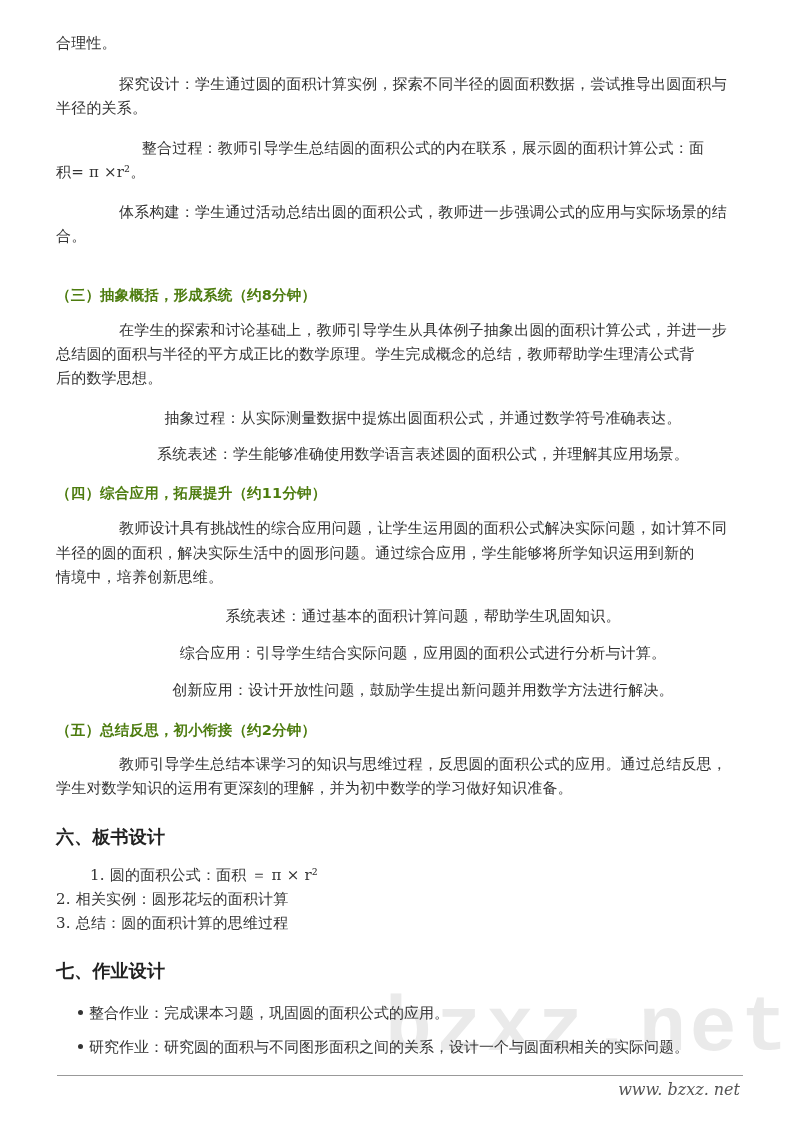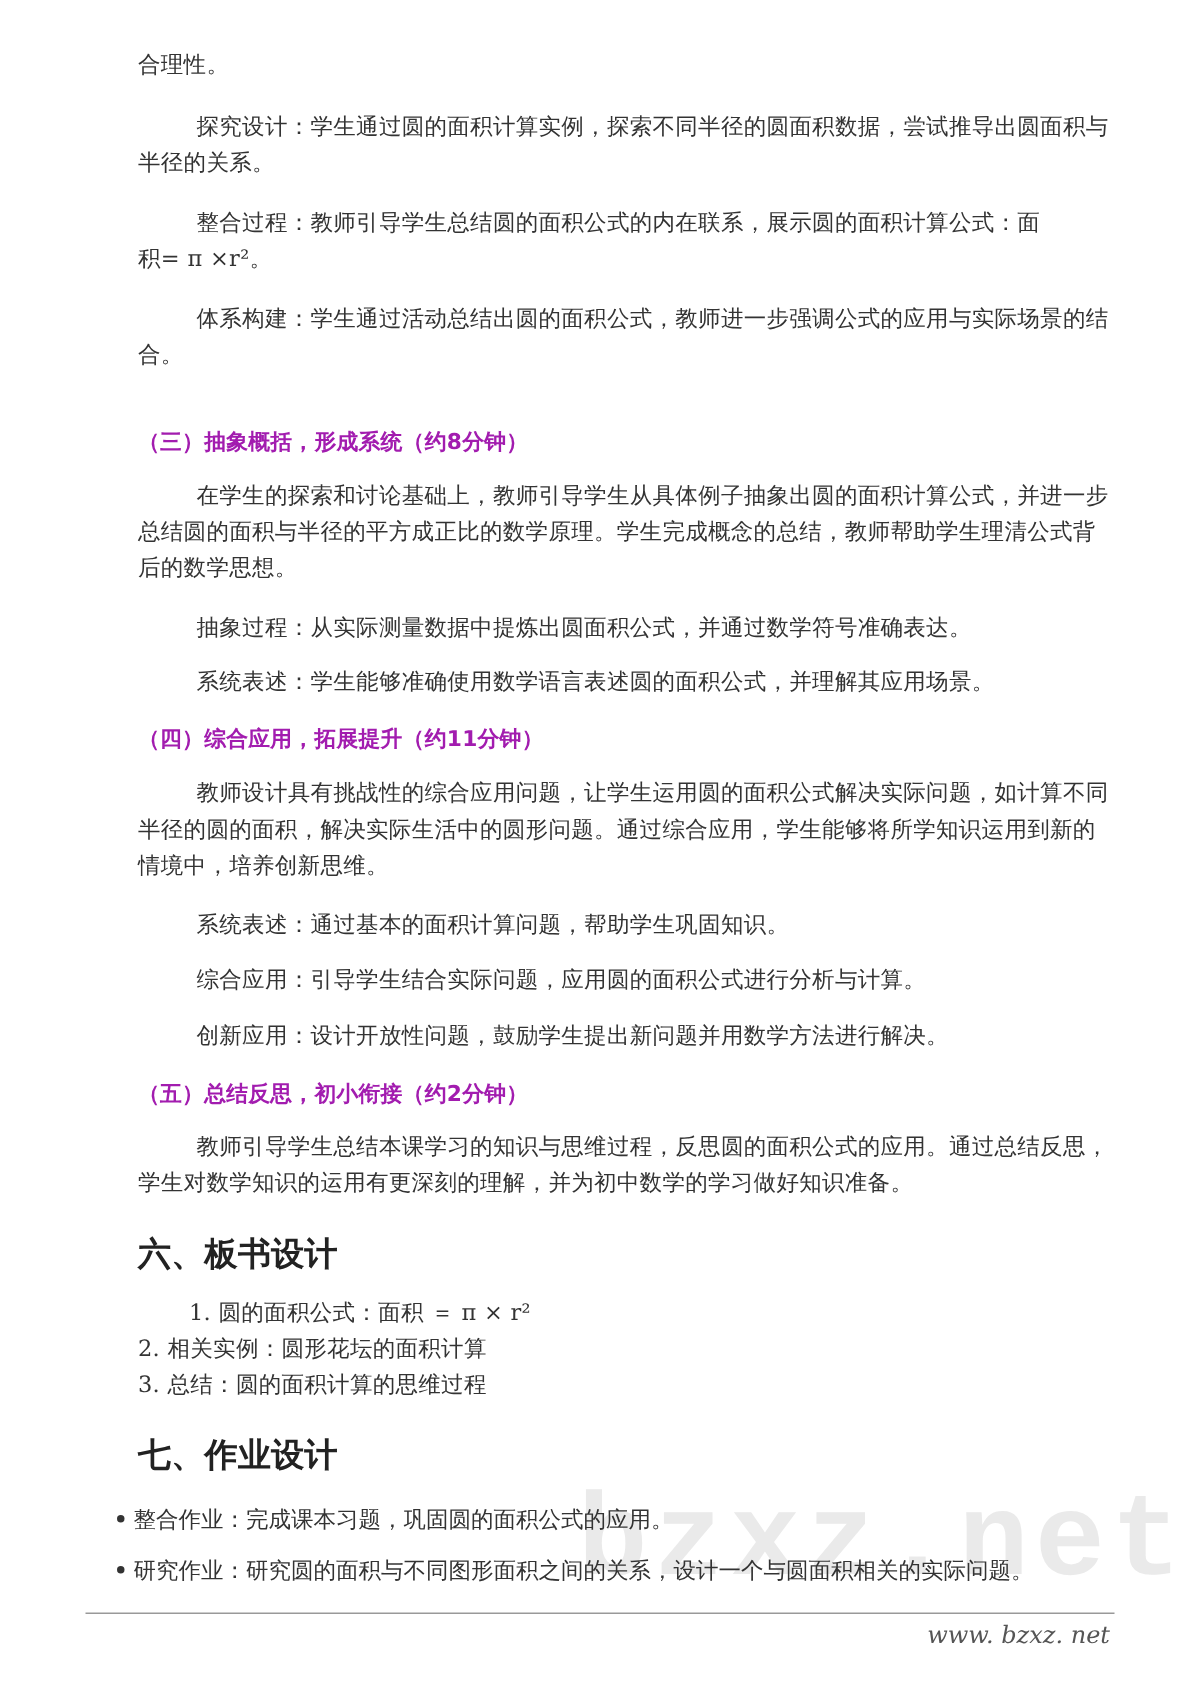--- a/index.html
+++ b/index.html
@@ -1,22 +1,22 @@
 <!DOCTYPE html>
 <html><head>
 <meta charset="utf-8">
 <style>
   html, body { margin: 0; padding: 0; background: #ffffff; }
   body { width: 800px; height: 1130px; position: relative; overflow: hidden;
          font-family: "DejaVu Serif", "Liberation Serif", serif; color: #333333; }
   .page { position: absolute; left: 0; top: 0; width: 800px; height: 1130px; }
-  .line { position: absolute; left: 56px; width: 690px; font-size: 15px; line-height: 20px; white-space: nowrap; letter-spacing: 0.2px; margin-left: 36px; }
-  .indent { left: 95px; }
-  .h3 { font-family: "DejaVu Sans", "Liberation Sans", sans-serif; font-weight: bold; font-size: 14.5px; color: #a21caf; }
-  .h2 { font-family: "DejaVu Sans", "Liberation Sans", sans-serif; font-weight: bold; font-size: 22px; color: #222; line-height: 24px; }
+  .line { position: absolute; left: 56px; width: 690px; font-size: 15px; line-height: 20px; white-space: nowrap; letter-spacing: 0.2px; }
+  .indent { left: 78px; text-align: center; }
+  .h3 { font-family: "DejaVu Sans", "Liberation Sans", sans-serif; font-weight: bold; font-size: 14.5px; color: #4d7c0f; }
+  .h2 { font-family: "DejaVu Sans", "Liberation Sans", sans-serif; font-weight: bold; font-size: 18px; color: #222; line-height: 24px; }
   .bullet-row { position: absolute; left: 78px; font-size: 15px; line-height: 20px; white-space: nowrap; }
   .bullet-dot { display: inline-block; width: 5px; height: 5px; border-radius: 50%; background: #333; margin-right: 6px; vertical-align: middle; position: relative; top: -2px; }
   .footer-rule { position: absolute; left: 57px; top: 1075px; width: 686px; height: 0; border-top: 1.5px solid #999; }
   .footer-url { position: absolute; right: 60px; top: 1080px; font-family: "DejaVu Serif", serif; font-style: italic; font-size: 16px; color: #555; }
   .watermark { position: absolute; left: 385px; top: 985px; font-family: Liberation Mono, monospace; font-weight: bold; font-size: 78px; color: #d9d9d9; opacity: 0.55; letter-spacing: 4px; }
 </style>
 </head>
 <body>
 
 <div class="page">

